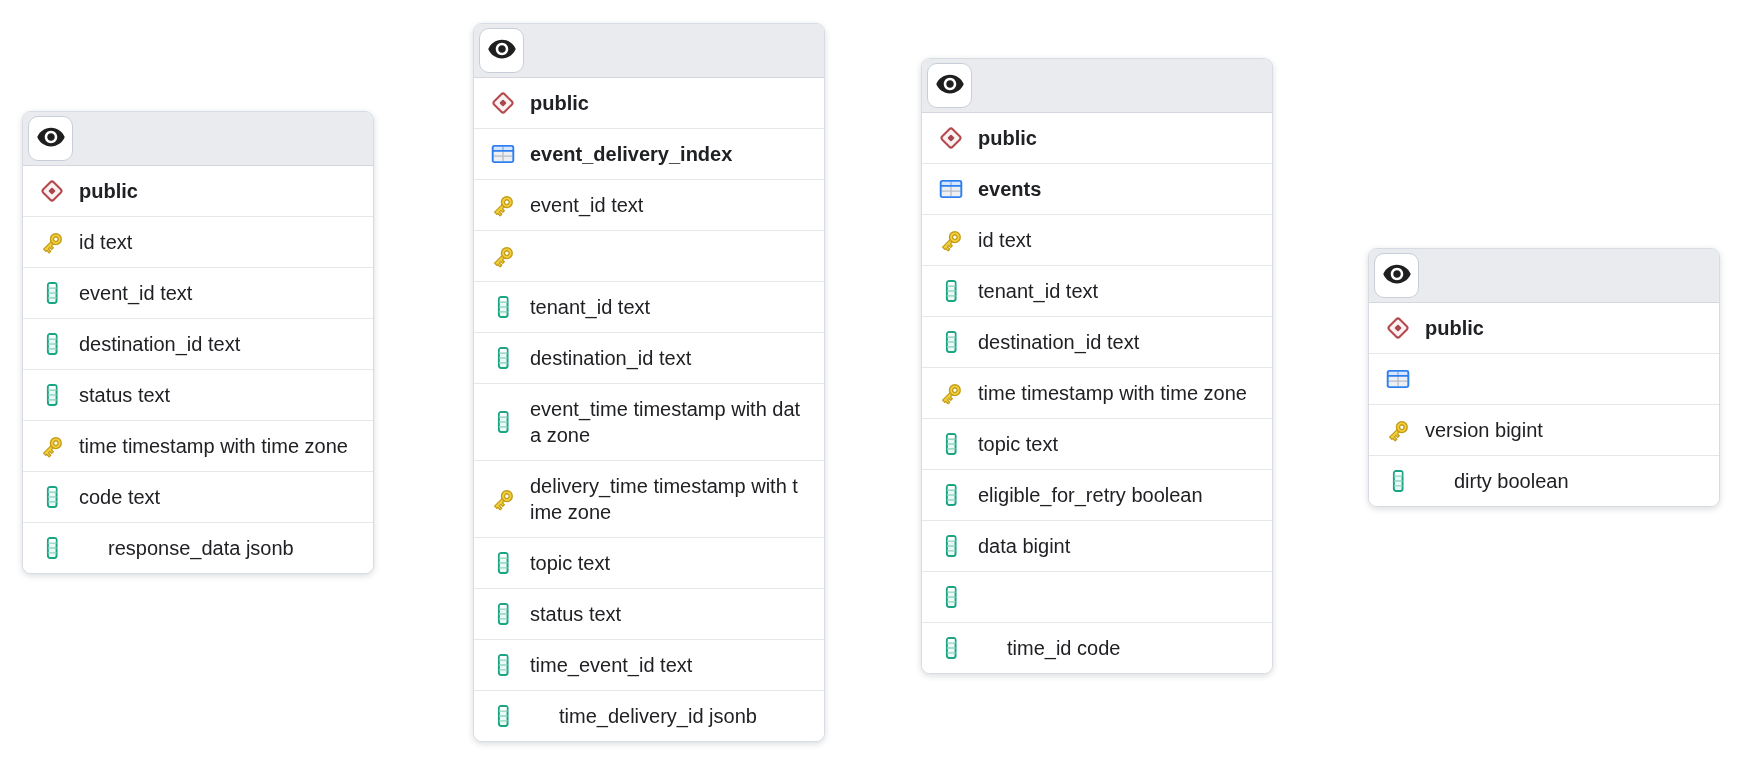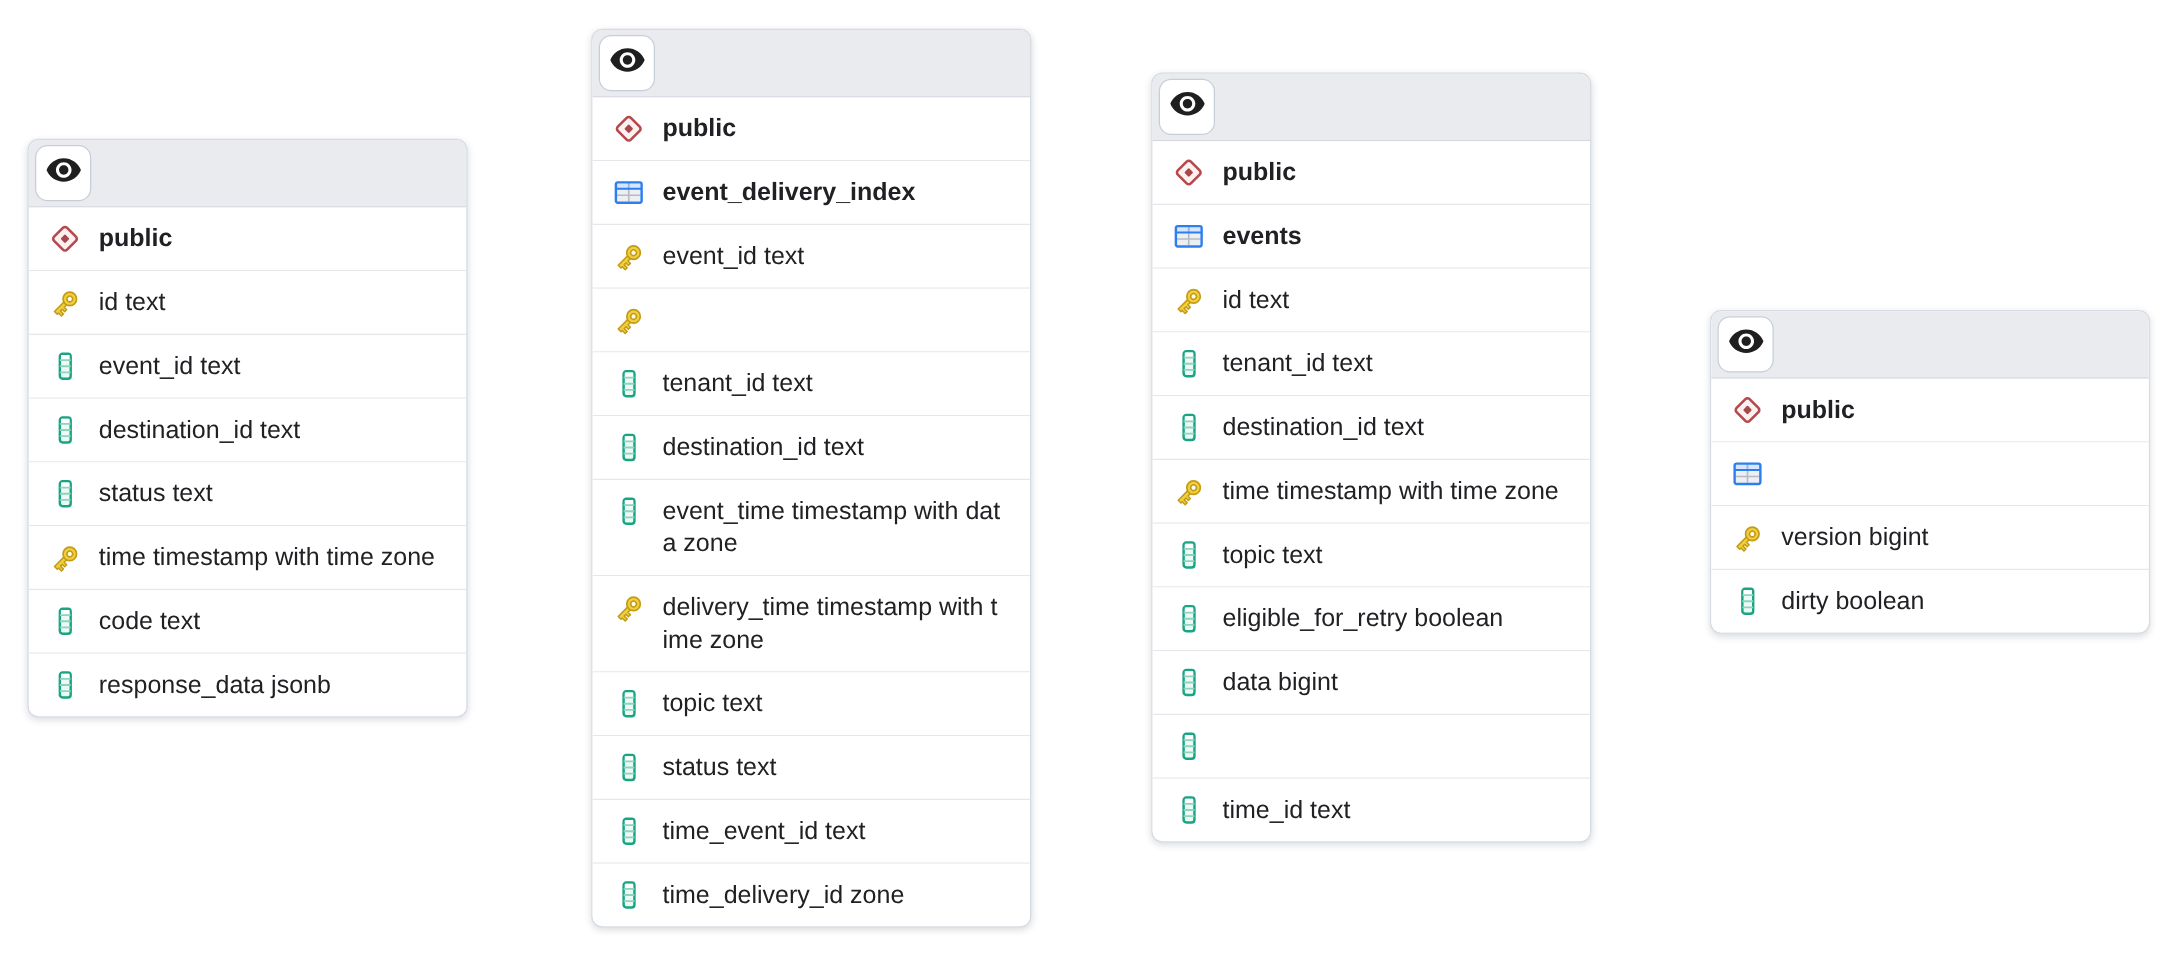--- a/index.html
+++ b/index.html
@@ -41,27 +41,27 @@
     border: 1px solid #c7ced9;
     border-radius: 10px;
     display: flex;
     align-items: center;
     justify-content: center;
     cursor: pointer;
     box-sizing: border-box;
   }
   .row {
     display: flex;
-    align-items: flex-start;
+    align-items: center;
     padding: 12px 20px 12px 14px;
     border-bottom: 1px solid #e5e7ea;
     background: #ffffff;
     box-sizing: border-box;
   }
-  .row:last-child { border-bottom: none; }
+  .row:last-child { border-bottom: none; gap: 29px; }
   .icon-box {
     width: 30px;
     flex: 0 0 30px;
     display: flex;
     align-items: center;
     justify-content: center;
     margin-right: 12px;
     height: 26px;
   }
   .row-label {
@@ -346,21 +346,21 @@
 
     <span class="icon-box">
       <svg width="26" height="26" viewBox="0 0 24 24">
         <rect x="8.2" y="2.8" width="8" height="18.4" rx="2" fill="#ecfaf5" stroke="#19a483" stroke-width="1.8"></rect>
         <rect x="9.1" y="3.7" width="6.2" height="3.4" fill="#ffffff"></rect>
         <line x1="8.2" y1="7.5" x2="16.2" y2="7.5" stroke="#8fd3bf" stroke-width="1.3"></line>
         <line x1="8.2" y1="12" x2="16.2" y2="12" stroke="#8fd3bf" stroke-width="1.3"></line>
         <line x1="8.2" y1="16.5" x2="16.2" y2="16.5" stroke="#8fd3bf" stroke-width="1.3"></line>
       </svg>
     </span>
-    <span class="row-label">time_delivery_id zone</span>
+    <span class="row-label">time_delivery_id jsonb</span>
   </div>
       </div>
   </div>
     <div class="table-card" style="left: 921px; top: 58px; width: 352px;">
     <div class="card-header">
       <div class="eye-button">
         <span>
           <svg width="30" height="30" viewBox="0 0 24 24">
             <path fill="#1f1f1f" d="M12 4.5C7 4.5 2.73 7.61 1 12c1.73 4.39 6 7.5 11 7.5s9.27-3.11 11-7.5c-1.73-4.39-6-7.5-11-7.5zm0 12.5c-2.76 0-5-2.24-5-5s2.24-5 5-5 5 2.24 5 5-2.24 5-5 5zm0-8c-1.66 0-3 1.34-3 3s1.34 3 3 3 3-1.34 3-3-1.34-3-3-3z"></path>
           </svg>
@@ -498,21 +498,21 @@
 
     <span class="icon-box">
       <svg width="26" height="26" viewBox="0 0 24 24">
         <rect x="8.2" y="2.8" width="8" height="18.4" rx="2" fill="#ecfaf5" stroke="#19a483" stroke-width="1.8"></rect>
         <rect x="9.1" y="3.7" width="6.2" height="3.4" fill="#ffffff"></rect>
         <line x1="8.2" y1="7.5" x2="16.2" y2="7.5" stroke="#8fd3bf" stroke-width="1.3"></line>
         <line x1="8.2" y1="12" x2="16.2" y2="12" stroke="#8fd3bf" stroke-width="1.3"></line>
         <line x1="8.2" y1="16.5" x2="16.2" y2="16.5" stroke="#8fd3bf" stroke-width="1.3"></line>
       </svg>
     </span>
-    <span class="row-label">time_id text</span>
+    <span class="row-label">time_id code</span>
   </div>
       </div>
   </div>
     <div class="table-card" style="left: 1368px; top: 248px; width: 352px;">
     <div class="card-header">
       <div class="eye-button">
         <span>
           <svg width="30" height="30" viewBox="0 0 24 24">
             <path fill="#1f1f1f" d="M12 4.5C7 4.5 2.73 7.61 1 12c1.73 4.39 6 7.5 11 7.5s9.27-3.11 11-7.5c-1.73-4.39-6-7.5-11-7.5zm0 12.5c-2.76 0-5-2.24-5-5s2.24-5 5-5 5 2.24 5 5-2.24 5-5 5zm0-8c-1.66 0-3 1.34-3 3s1.34 3 3 3 3-1.34 3-3-1.34-3-3-3z"></path>
           </svg>

